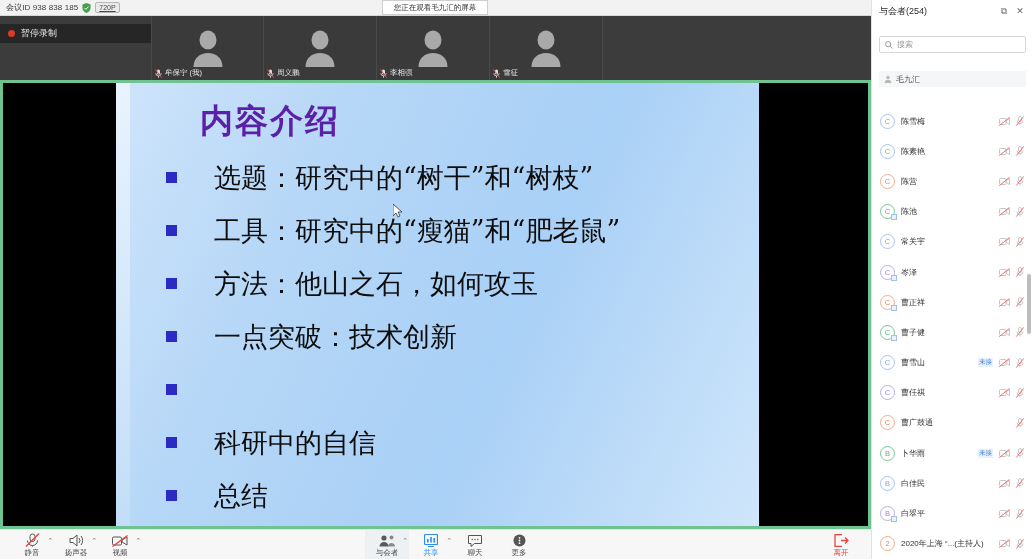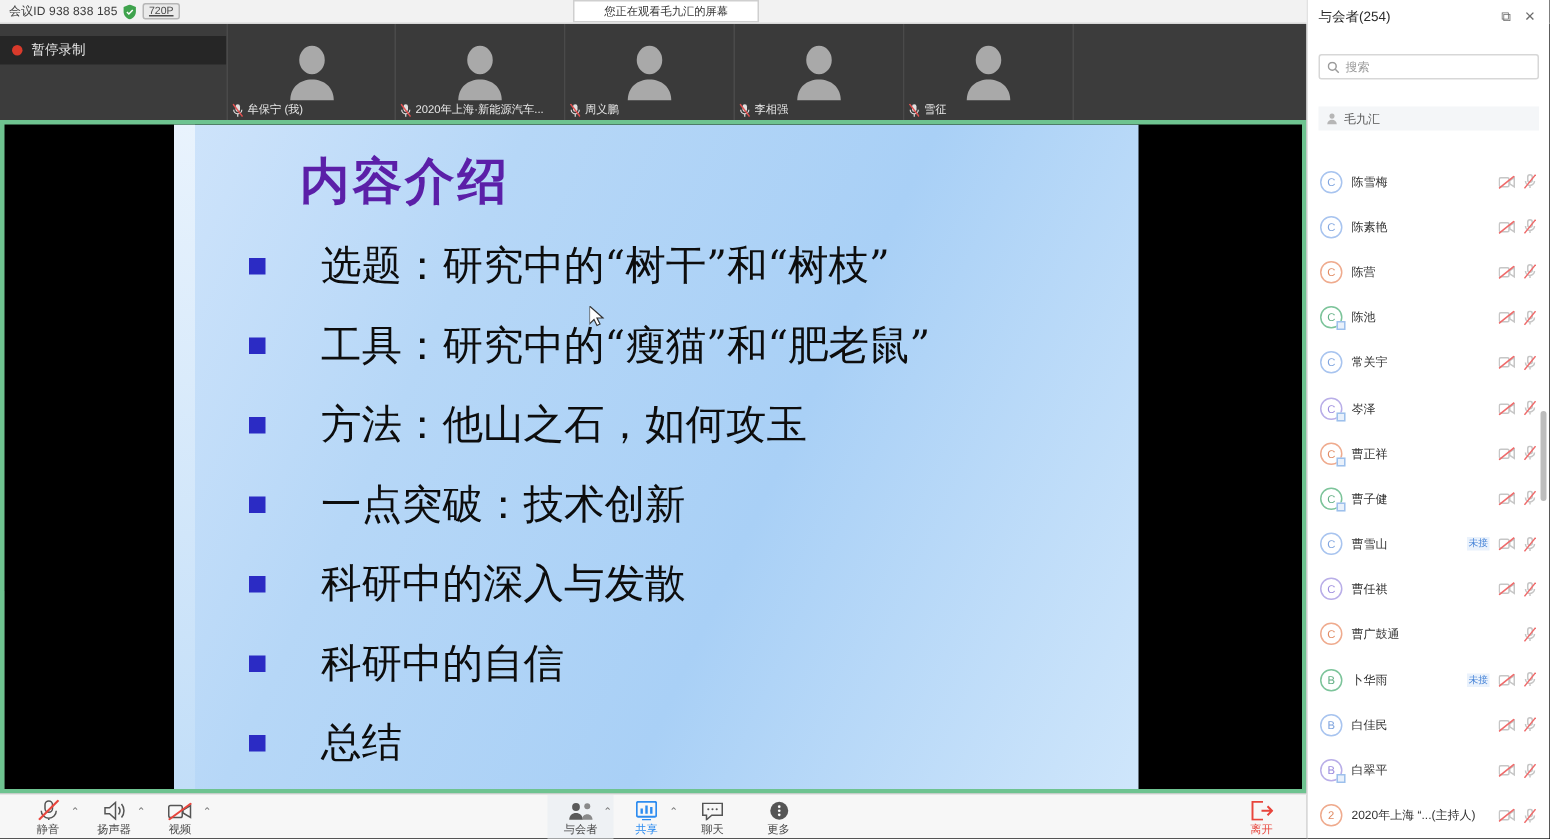--- a/index.html
+++ b/index.html
@@ -20,21 +20,21 @@
   .tb-left { display: flex; align-items: center; gap: 4px; padding-left: 6px; }
   .tb-meetid { font-size: 8px; color: #3b3b3b; letter-spacing: .1px; white-space: nowrap; }
   .shield { width: 9px; height: 10px; position: relative; }
   .shield svg { display:block; }
   .tb-720 {
     font-size: 7px; color: #4a4a4a; border: 1px solid #b6b6b6;
     border-radius: 2px; padding: 0 3px; line-height: 9px; background: #eaeaea;
     text-decoration: underline;
   }
   .tb-center {
-    position: absolute; left: 382px; top: 0px; width: 124px; height: 15px;
+    position: absolute; left: 382px; top: 0px; width: 106px; height: 15px;
     background: #ffffff; border: 1px solid #cfcfcf;
     display: flex; align-items: center; justify-content: center;
     font-size: 7.5px; color: #333; white-space: nowrap;
   }
   .tb-right {
     position: absolute; right: 2px; top: 0; height: 16px;
     display: flex; align-items: center; gap: 9px; padding-right: 4px;
   }
   .tb-timer { font-size: 8px; color: #444; }
   .sig { display: flex; align-items: flex-end; gap: 1px; height: 8px; }
@@ -255,34 +255,20 @@
             <ellipse cx="17.5" cy="13" rx="8.5" ry="9.5" fill="#a9a9a9"></ellipse>
             <path d="M3 40c0-9 6.5-14 14.5-14S32 31 32 40z" fill="#a9a9a9"></path>
           </svg>
           <div class="thumb-label">
             <svg class="mic-mini" viewBox="0 0 7 9">
               <rect x="2" y="0.5" width="3" height="5" rx="1.5" fill="#e0e0e0"></rect>
               <path d="M0.8 4.2a2.7 2.7 0 005.4 0M3.5 7v1.8" stroke="#e0e0e0" fill="none" stroke-width=".8"></path>
               <path d="M0.3 0.3L6.7 8.7" stroke="#e05050" stroke-width="1"></path>
             </svg>
             <span class="thumb-name">牟保宁 (我)</span>
-          </div>
-        </div>
-        <div class="thumb">
-          <svg class="avatar" viewBox="0 0 35 40">
-            <ellipse cx="17.5" cy="13" rx="8.5" ry="9.5" fill="#a9a9a9"></ellipse>
-            <path d="M3 40c0-9 6.5-14 14.5-14S32 31 32 40z" fill="#a9a9a9"></path>
-          </svg>
-          <div class="thumb-label">
-            <svg class="mic-mini" viewBox="0 0 7 9">
-              <rect x="2" y="0.5" width="3" height="5" rx="1.5" fill="#e0e0e0"></rect>
-              <path d="M0.8 4.2a2.7 2.7 0 005.4 0M3.5 7v1.8" stroke="#e0e0e0" fill="none" stroke-width=".8"></path>
-              <path d="M0.3 0.3L6.7 8.7" stroke="#e05050" stroke-width="1"></path>
-            </svg>
-            <span class="thumb-name">2020年上海·新能源汽车...</span>
           </div>
         </div>
         <div class="thumb">
           <svg class="avatar" viewBox="0 0 35 40">
             <ellipse cx="17.5" cy="13" rx="8.5" ry="9.5" fill="#a9a9a9"></ellipse>
             <path d="M3 40c0-9 6.5-14 14.5-14S32 31 32 40z" fill="#a9a9a9"></path>
           </svg>
           <div class="thumb-label">
             <svg class="mic-mini" viewBox="0 0 7 9">
               <rect x="2" y="0.5" width="3" height="5" rx="1.5" fill="#e0e0e0"></rect>
@@ -353,21 +339,20 @@
             <div class="bullet">
               <span class="bullet-mark"></span>
               <span class="bullet-text">方法：他山之石，如何攻玉</span>
             </div>
             <div class="bullet">
               <span class="bullet-mark"></span>
               <span class="bullet-text">一点突破：技术创新</span>
             </div>
             <div class="bullet">
               <span class="bullet-mark"></span>
-              <span class="bullet-text">科研中的深入与发散</span>
             </div>
             <div class="bullet">
               <span class="bullet-mark"></span>
               <span class="bullet-text">科研中的自信</span>
             </div>
             <div class="bullet">
               <span class="bullet-mark"></span>
               <span class="bullet-text">总结</span>
             </div>
           </div>

